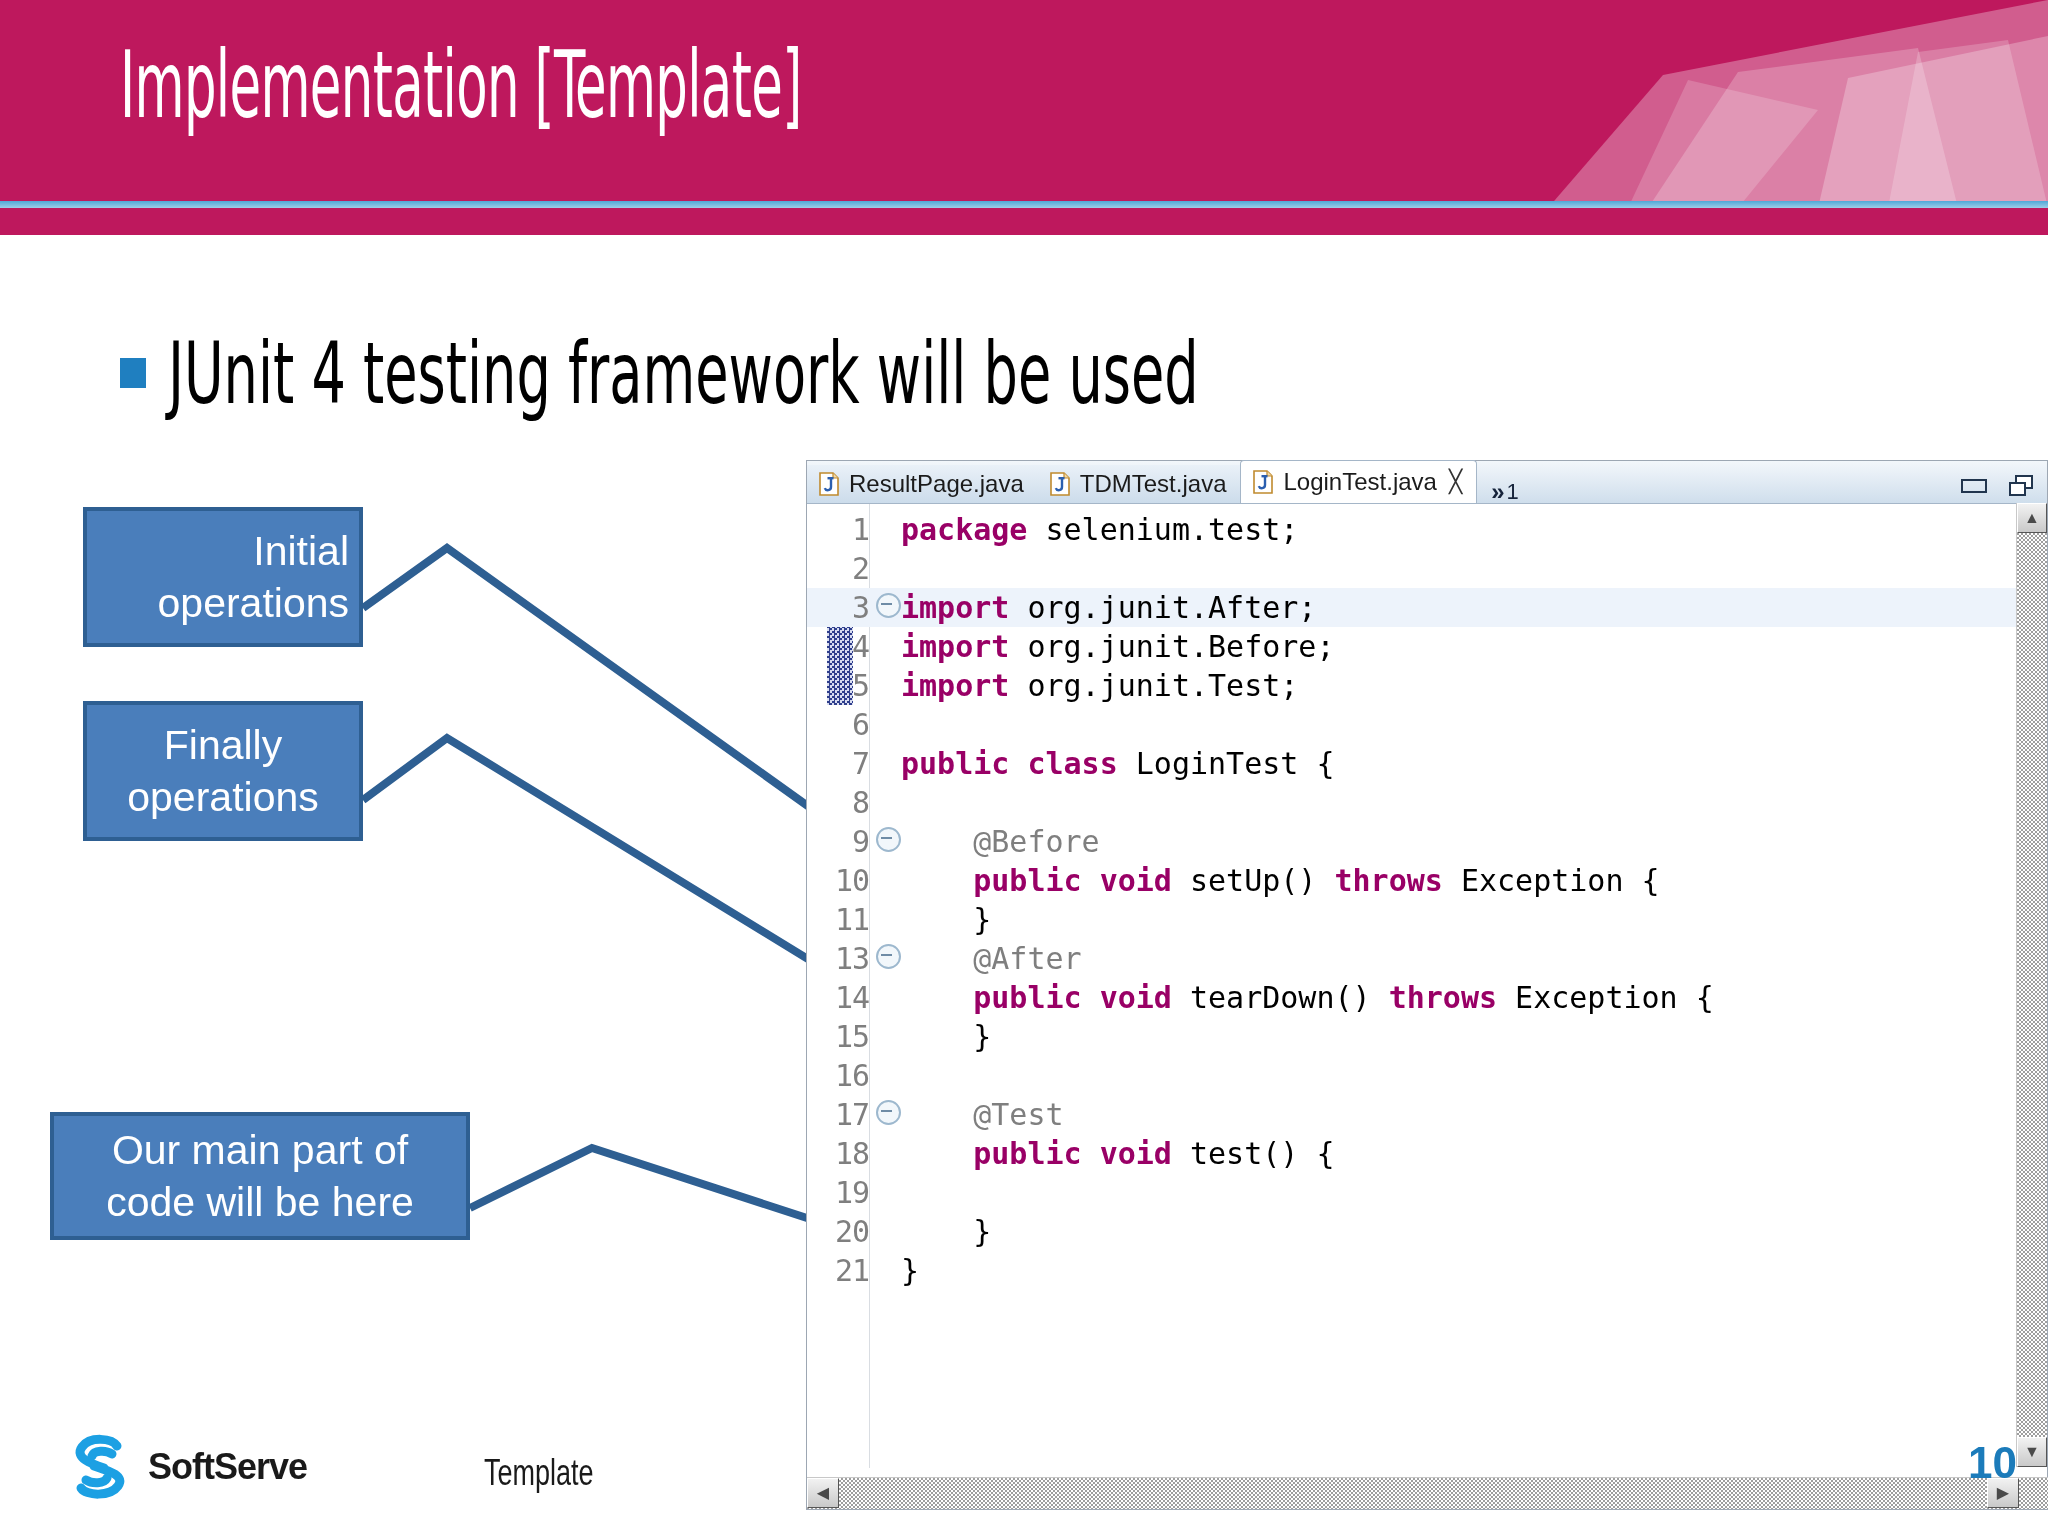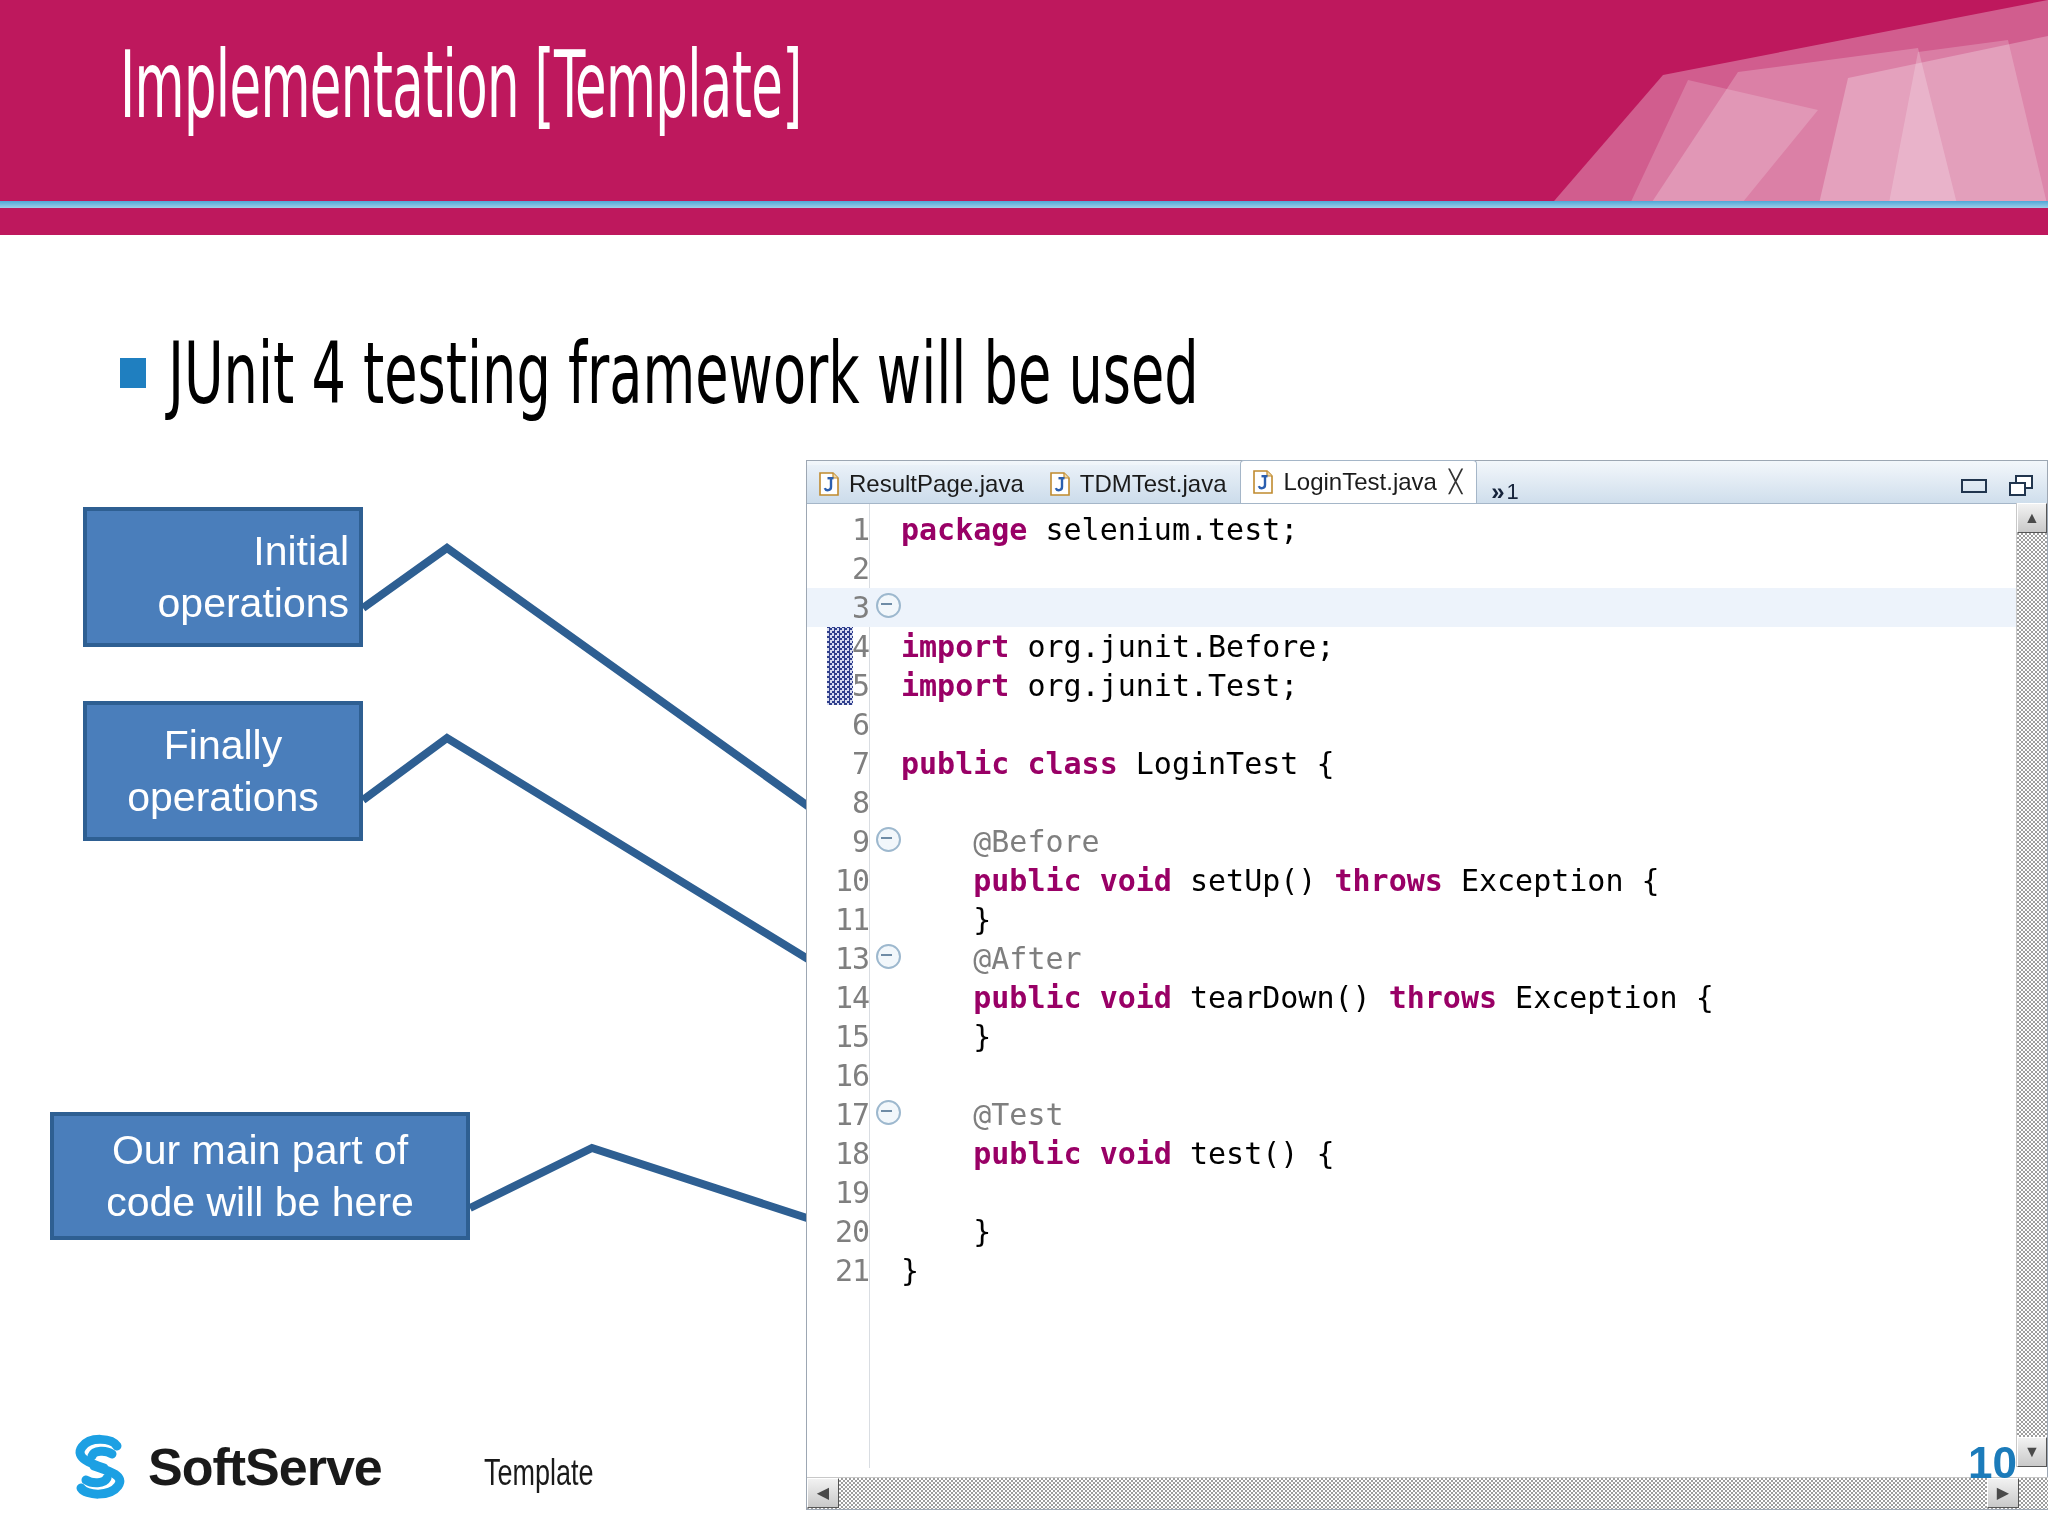--- a/index.html
+++ b/index.html
@@ -114,21 +114,21 @@
         background:linear-gradient(to bottom,#F2F2F2,#C9C9C9);
         border:1px solid #FFFFFF;border-right-color:#555;border-bottom-color:#555;
         box-sizing:border-box;display:flex;align-items:center;justify-content:center;}
   .hscroll .left{left:0;}
   .hscroll .right{right:30px;}
   .arrow-gl{font-size:16px;color:#4A4A4A;line-height:1;}
 
   
   .logo{position:absolute;left:62px;top:1430px;display:flex;align-items:center;}
   .logo-mark{width:74px;height:74px;flex:0 0 auto;margin-right:12px;}
-  .logo-text{font-size:52px;font-weight:bold;color:#1A1A1A;letter-spacing:-1px;
+  .logo-text{font-size:36px;font-weight:bold;color:#1A1A1A;letter-spacing:-1px;
         font-family:"Liberation Sans",sans-serif;}
   .footer-label{position:absolute;left:484px;top:1452px;font-size:36px;color:#1A1A1A;
         font-family:"Liberation Sans Narrow","Liberation Sans",sans-serif;
         transform:scaleX(0.75);transform-origin:left top;}
   .page-num{position:absolute;left:1968px;top:1438px;font-size:44px;
         font-weight:bold;color:#1B7BBA;font-family:"Liberation Sans",sans-serif;}
 </style>
 </head>
 <body>
 
@@ -248,20 +248,21 @@
           <span class="ctext"><span class="kw">package</span><span> selenium.test;</span></span>
         </div>
         <div class="cline">
           <span class="lnum">2</span>
           <span class="fold"></span>
           <span class="ctext"></span>
         </div>
         <div class="cline hl">
           <span class="lnum">3</span>
           <span class="fold"><span></span></span>
+          <span class="ctext"><span class="kw">import</span><span> org.junit.After;</span></span>
         </div>
         <div class="cline">
           <span class="lnum">4</span>
           <span class="fold"></span>
           <span class="ctext"><span class="kw">import</span><span> org.junit.Before;</span></span>
         </div>
         <div class="cline">
           <span class="lnum">5</span>
           <span class="fold"></span>
           <span class="ctext"><span class="kw">import</span><span> org.junit.Test;</span></span>

